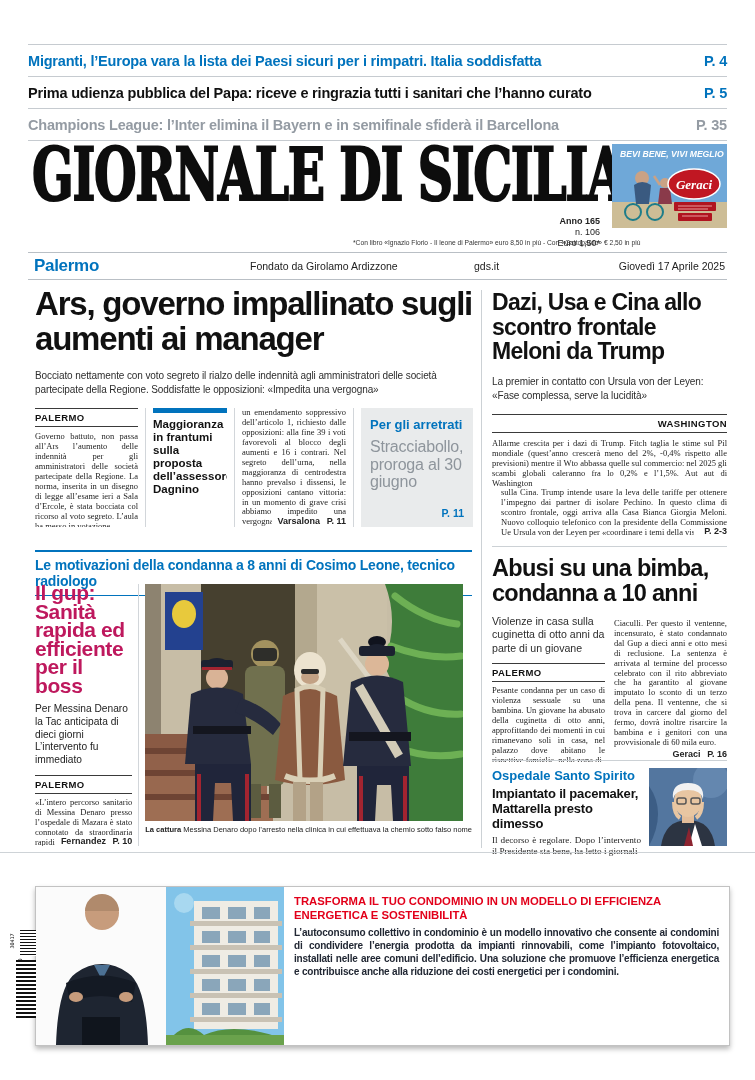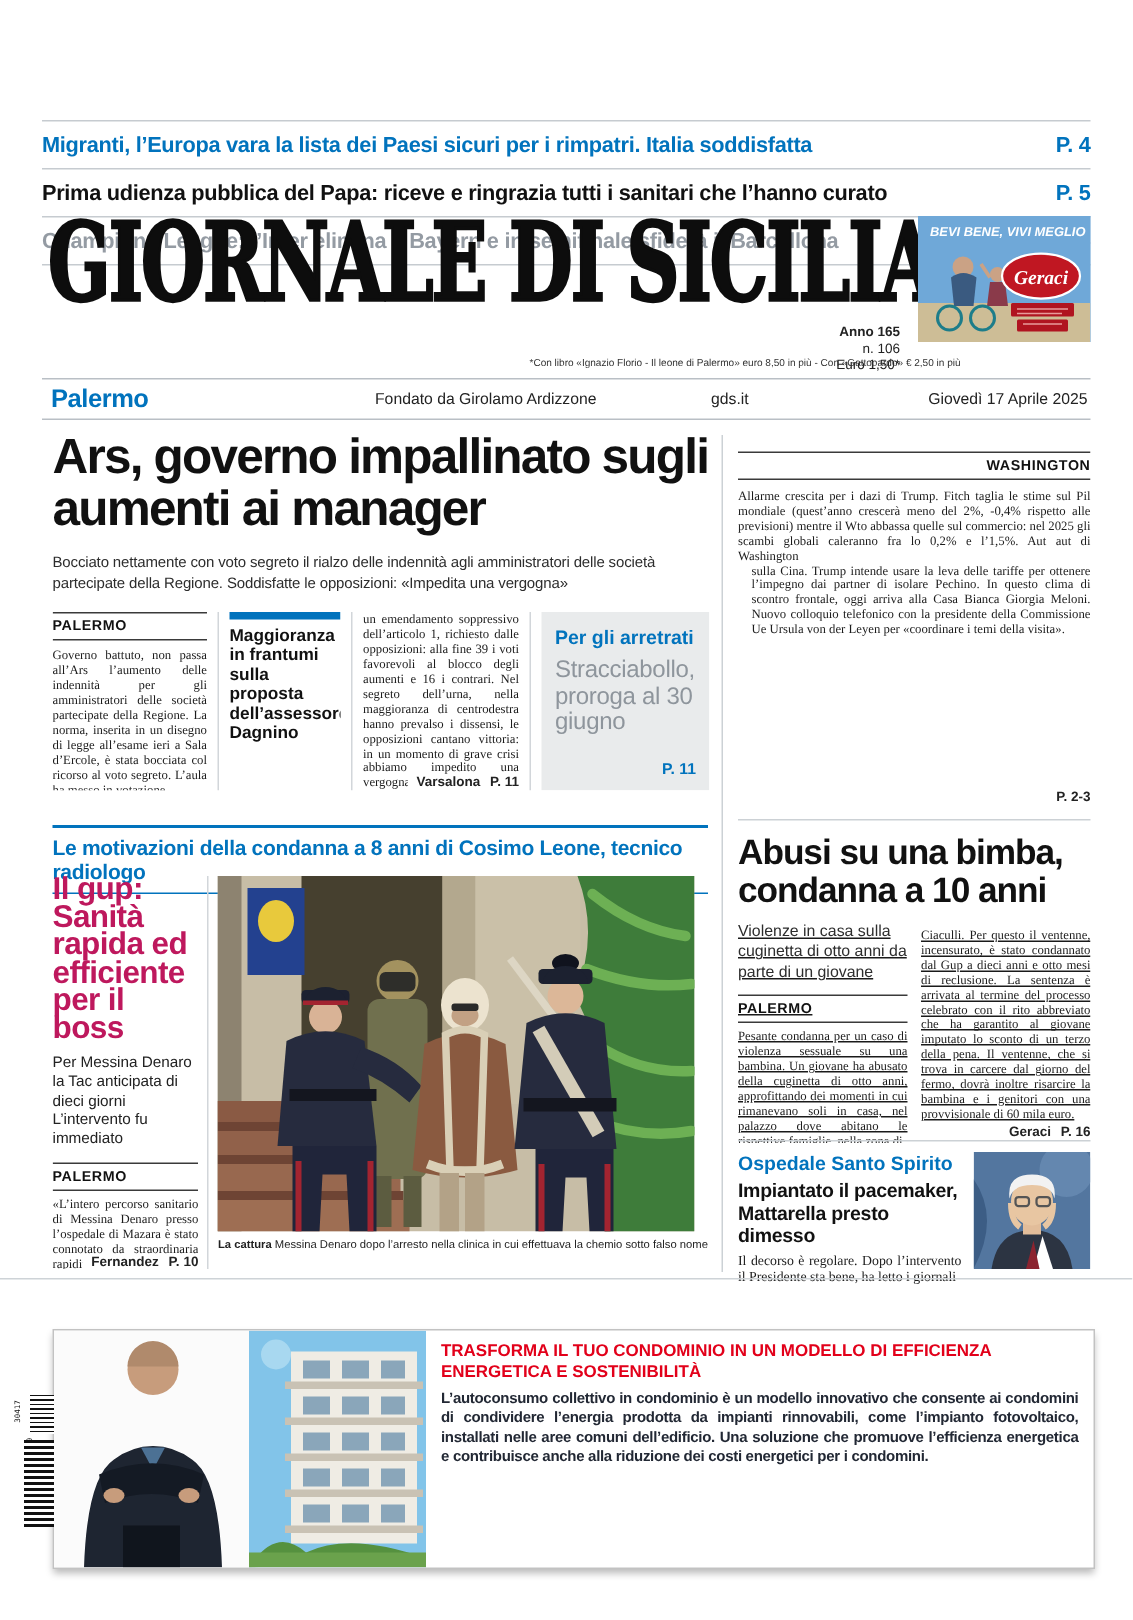--- a/index.html
+++ b/index.html
@@ -2,21 +2,21 @@
 <html><head>
 <meta charset="utf-8">
 <style>
   html,body{margin:0;padding:0;background:#fff;}
   body{width:755px;height:1080px;position:relative;overflow:hidden;
        font-family:"Liberation Sans",sans-serif;color:#1a1a1a;
        -webkit-font-smoothing:antialiased;}
   .abs{position:absolute;}
 
   
-  .topbar{left:28px;top:44px;width:699px;border-bottom:1px solid #c6cbd0;margin-top:36px;}
+  .topbar{left:28px;top:44px;width:699px;border-bottom:1px solid #c6cbd0;}
   .tb-row{display:flex;justify-content:space-between;align-items:center;height:31px;
           border-top:1px solid #c6cbd0;font-size:14.5px;font-weight:bold;letter-spacing:-0.2px;}
   .tb-blue{color:#0173bd;}
   .tb-black{color:#111;}
   .tb-black .tb-page{color:#0173bd;}
   .tb-gray{color:#949ba3;}
   .tb-page{white-space:nowrap;padding-left:10px;}
 
   
   .masthead-title{left:32px;top:139px;font-family:"DejaVu Serif","Liberation Serif",serif;
@@ -89,21 +89,21 @@
   .rc-dazi{top:0;height:248px;}
   .rc-dazi h1{margin:0;font-size:23px;line-height:24.5px;letter-spacing:-0.7px;color:#111;}
   .rc-dazi .stand{margin-top:11px;}
   .rc-dazi .kicker{margin-top:11px;text-align:right;}
   .two-cols{display:flex;margin-top:6px;flex-direction:column;}
   .two-cols .tc{flex:1;}
   .two-cols .tc+.tc{margin-left:9px;}
   .rc-dazi .byline{position:absolute;right:0;bottom:2px;background:#fff;padding-left:6px;}
   .rc-abusi{top:256px;height:206px;border-top:1px solid #ccd1d5;padding-top:9px;}
   .rc-abusi h2{margin:0;font-size:23.5px;line-height:25px;letter-spacing:-0.7px;color:#111;}
-  .abusi-cols{display:flex;margin-top:9px;text-decoration:underline;}
+  .abusi-cols{display:flex;margin-top:9px;}
   .abusi-cols .ac{flex:1;}
   .abusi-cols .ac+.ac{margin-left:9px;}
   .abusi-stand{font-size:10.6px;line-height:13.4px;color:#2d2d2d;}
   .abusi-cols .kicker{margin-top:8px;}
   .abusi-cols .body-text{margin-top:4px;}
   .rc-abusi .byline{position:absolute;right:0;bottom:3px;background:#fff;padding-left:6px;}
   .rc-matt{top:470px;height:90px;border-top:1px solid #ccd1d5;padding-top:7px;display:flex;}
   .matt-txt{flex:1;position:relative;}
   .matt-kicker{font-size:13px;font-weight:bold;color:#0173bd;}
   .matt-title{margin-top:3px;font-size:13px;line-height:15px;font-weight:bold;color:#111;letter-spacing:-0.2px;}
@@ -300,20 +300,22 @@
       <div class="caption">
         <span class="cb">La cattura</span>
         <span>Messina Denaro dopo l’arresto nella clinica in cui effettuava la chemio sotto falso nome</span>
       </div>
     </div>
   </section>
 
   <aside class="abs right-col">
 
     <section class="rc-sec rc-dazi">
+      <h1>Dazi, Usa e Cina allo scontro frontale Meloni da Trump</h1>
+      <div class="stand">La premier in contatto con Ursula von der Leyen: «Fase complessa, serve la lucidità»</div>
       <div class="kicker">WASHINGTON</div>
       <div class="two-cols">
         <div class="tc body-text">Allarme crescita per i dazi di Trump. Fitch taglia le stime sul Pil mondiale (quest’anno crescerà meno del 2%, -0,4% rispetto alle previsioni) mentre il Wto abbassa quelle sul commercio: nel 2025 gli scambi globali caleranno fra lo 0,2% e l’1,5%. Aut aut di Washington</div>
         <div class="tc body-text">sulla Cina. Trump intende usare la leva delle tariffe per ottenere l’impegno dai partner di isolare Pechino. In questo clima di scontro frontale, oggi arriva alla Casa Bianca Giorgia Meloni. Nuovo colloquio telefonico con la presidente della Commissione Ue Ursula von der Leyen per «coordinare i temi della visita».</div>
       </div>
       <div class="byline">
         <span class="pg">P. 2-3</span>
       </div>
     </section>
 

